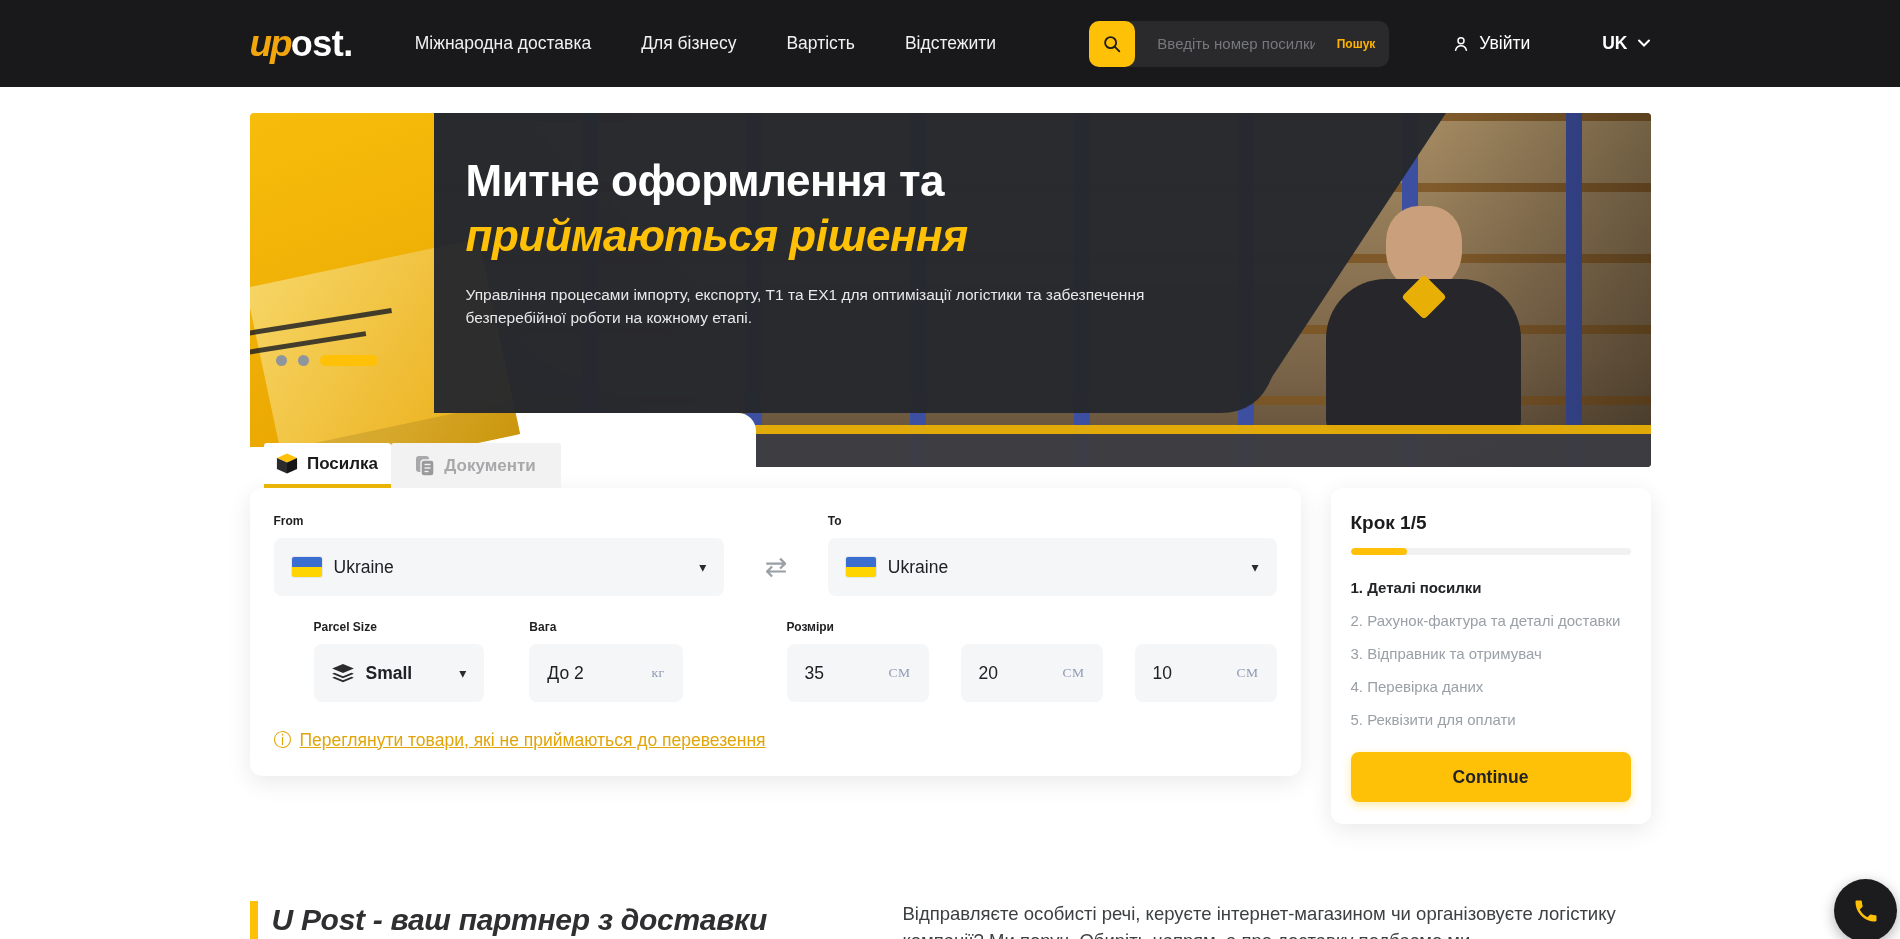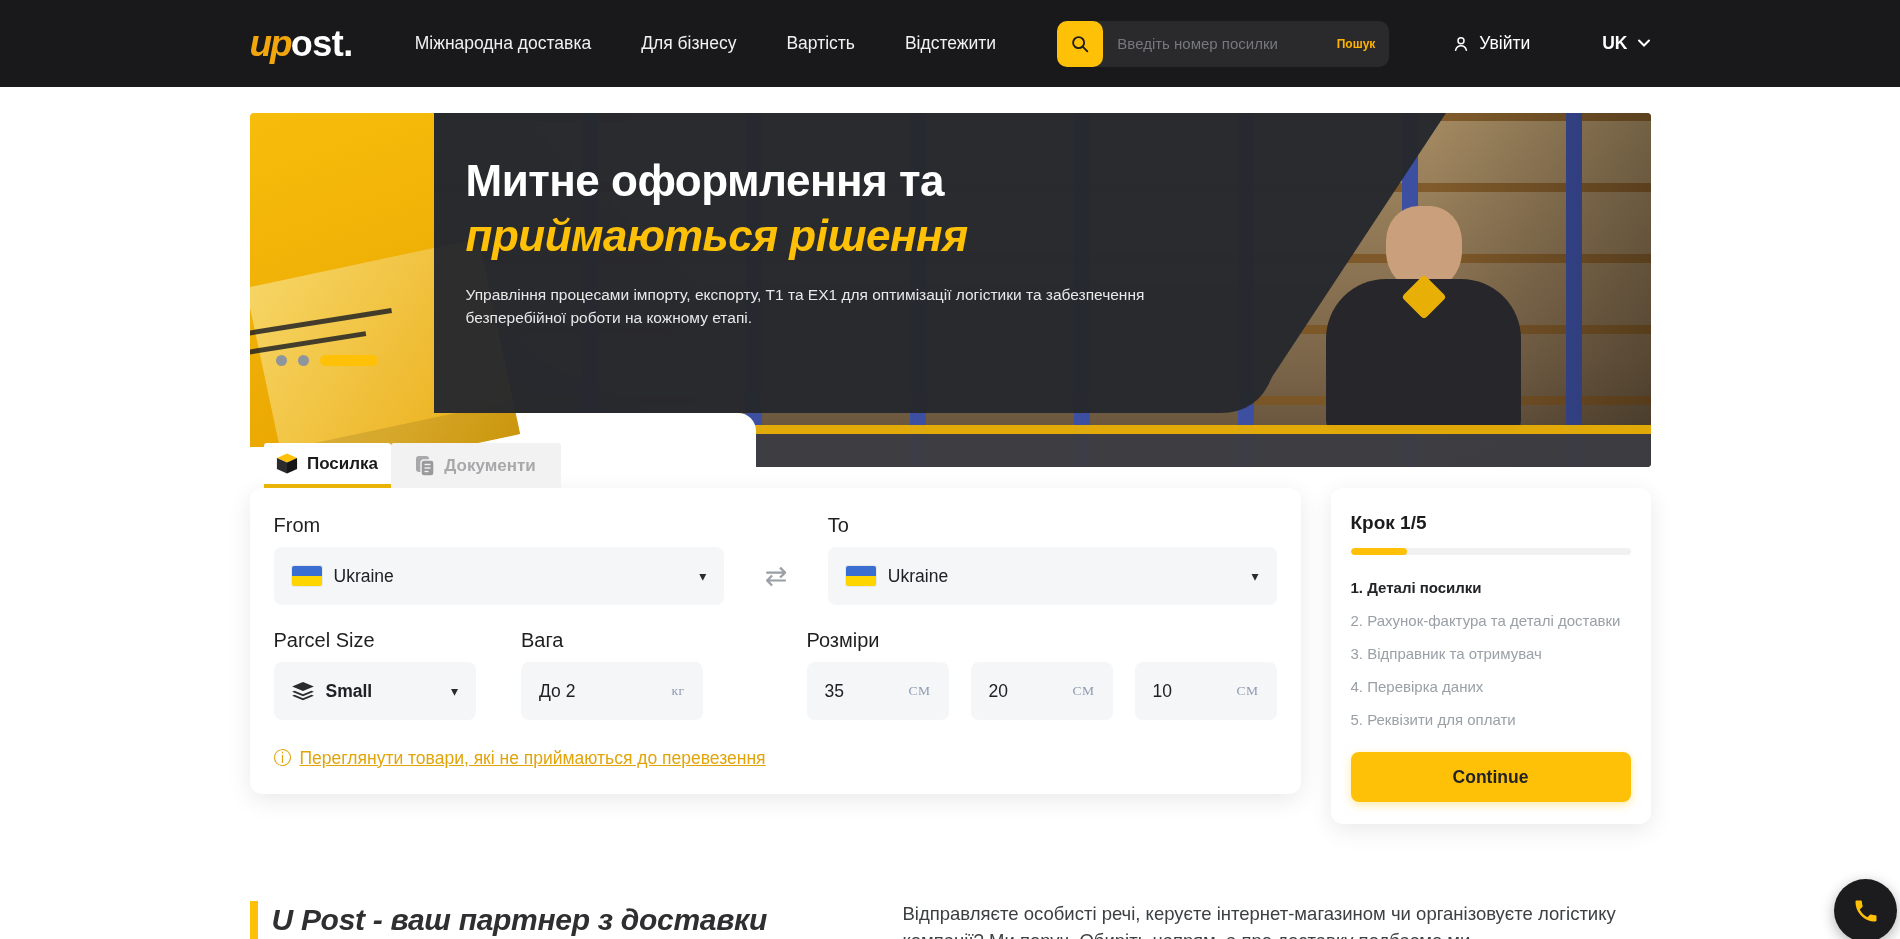--- a/index.html
+++ b/index.html
@@ -8,21 +8,21 @@
   .page { position:relative; width:1900px; height:939px; background:#fff; overflow:hidden; }
 
   
   .navbar { height:87px; background:#19191b; }
   .nav-inner { width:1401px; height:100%; margin:0 auto; display:flex; align-items:center; }
   .logo { display:flex; align-items:baseline; cursor:pointer; margin-right:62px; }
   .logo .lg-accent { color:#f2a60d; font-size:37px; font-weight:800; font-style:italic; letter-spacing:-2px; }
   .logo .lg-rest { color:#fff; font-size:36px; font-weight:800; letter-spacing:-0.5px; }
   .nav-links { display:flex; gap:50px; }
   .nav-link { color:#f1f1f2; font-size:17.5px; cursor:pointer; }
-  .search { margin-left:auto; width:332px; height:46px; background:#2a2a2c; border-radius:10px; display:flex; align-items:center; }
+  .search { margin-left:auto; width:300px; height:46px; background:#2a2a2c; border-radius:10px; display:flex; align-items:center;gap:8px; }
   .search-btn { width:46px; height:46px; flex:0 0 46px; border-radius:10px; background:#ffc107; border:none; display:flex; align-items:center; justify-content:center; cursor:pointer; }
   .search-input { flex:1; min-width:0; background:transparent; border:none; outline:none; color:#ddd; font-size:15px; padding:0 10px 0 14px; font-family:"Liberation Sans", sans-serif; }
   .search-input::placeholder { color:#77787c; }
   .search-submit { background:none; border:none; color:#ffb300; font-weight:700; font-size:12px; padding:0 14px 0 4px; cursor:pointer; font-family:"Liberation Sans", sans-serif; }
   .login { margin-left:62px; display:flex; align-items:center; gap:8px; color:#fff; font-size:17.5px; cursor:pointer; }
   .lang { margin-left:72px; display:flex; align-items:center; gap:9px; color:#fff; font-size:17.5px; font-weight:600; cursor:pointer; }
 
   
   .content { width:1401px; margin:26px auto 0; }
 
@@ -60,38 +60,38 @@
   .left-col { width:1051px; }
   .tabs { display:flex; margin-left:14px; }
   .tab { height:45px; display:flex; align-items:center; justify-content:center; gap:9px; cursor:pointer; font-size:17px; }
   .tab-active { width:127px; background:#fff; color:#1b1b1d; font-weight:700; border-bottom:4px solid #eab308; border-radius:3px 3px 0 0; }
   .tab-inactive { width:170px; background:#f2f2f2; color:#a8a8aa; font-weight:600; border-radius:3px 3px 0 0; }
 
   .card { background:#fff; border-radius:12px; box-shadow:0 6px 24px rgba(0,0,0,.09); }
   .form-card { padding:26px 24px 24px; }
   .form-row1 { display:flex; align-items:flex-end; }
   .fgroup { display:flex; flex-direction:column; }
-  .flabel { font-size:20px; font-weight:400; color:#1f1f21; margin-bottom:10px; }
+  .flabel { font-size:12px; font-weight:700; color:#1f1f21; margin-bottom:10px; }
   .select, .finput { height:58px; background:#f5f6f7; border-radius:8px; display:flex; align-items:center; padding:0 18px; gap:12px; cursor:pointer; }
   .fvalue { font-size:17.5px; color:#202124; }
   .caret { margin-left:auto; font-size:14px; color:#2b2b2e; }
   .unit { margin-left:auto; font-size:13.5px; color:#8f9bb3; letter-spacing:.5px;font-family:Liberation Serif, serif; }
   .unit-upper { text-transform:uppercase; }
   .flag { width:30px; height:20px; border-radius:2px; overflow:hidden; flex:0 0 30px; box-shadow:0 0 0 1px rgba(0,0,0,.06); }
   .flag-top { height:10px; background:#3a6ed0; }
   .flag-bottom { height:10px; background:#ffd500; }
   .swap-cell { width:104px; display:flex; align-items:center; justify-content:center; height:58px; }
   .swap { font-size:27px; color:#9aa0a6; cursor:pointer; line-height:1; }
   .col-w452 { width:452px; }
   .col-w450 { width:450px; }
-  .form-row2 { display:flex; margin-top:24px; }
+  .form-row2 { display:flex; margin-top:24px;margin-left:40px; }
   .w212 { width:212px; }
   .w190 { width:190px; margin-left:45px; }
   .dims { margin-left:104px; }
-  .dims-inputs { display:flex; gap:22px; }
+  .dims-inputs { display:flex; gap:32px; }
   .w142 { width:142px; }
   .restricted { margin-top:26px; display:inline-flex; align-items:center; gap:8px; color:#e1a50a; font-size:17.5px; cursor:pointer; }
   .restricted .link-text { text-decoration:underline; }
   .info-glyph { font-size:18px; text-decoration:none; }
 
   
   .steps-card { width:322px; padding:24px 20px 22px; margin-top:45px; }
   .steps-title { font-size:19px; font-weight:700; color:#1c1c1e; }
   .progress { margin:14px 0 24px; height:7px; border-radius:4px; background:#f1f1f1; overflow:hidden; }
   .progress-fill { height:100%; border-radius:4px; background:#ffc107; }

